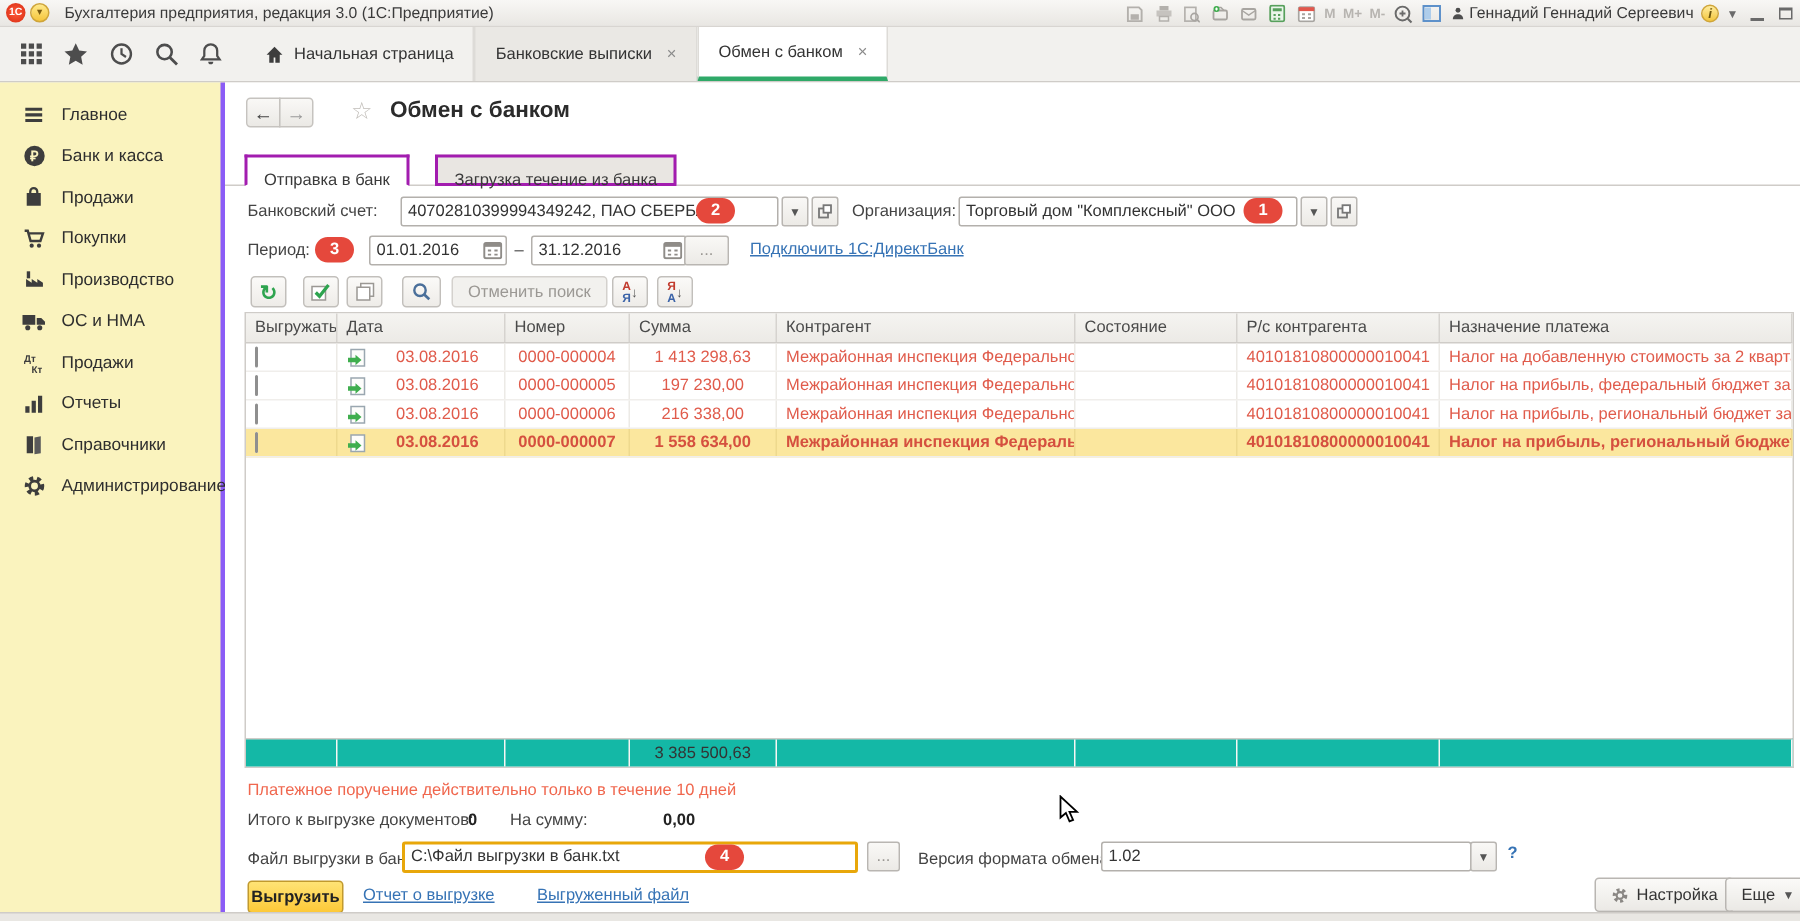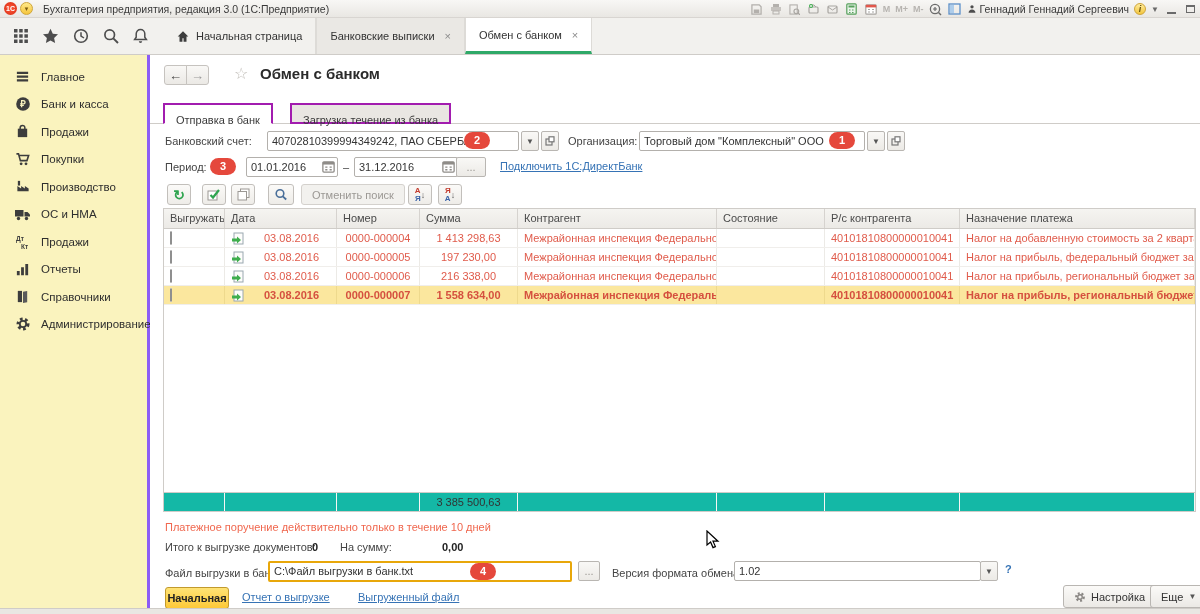--- a/index.html
+++ b/index.html
@@ -512,21 +512,21 @@
 
     <span class="flabel" style="left:15px;top:508px">Файл выгрузки в банк:</span>
     <span class="input file-input" style="left:118px;top:506px;width:304px"><span>C:\Файл выгрузки в банк.txt</span></span>
     <span class="badge" style="left:320px;top:508px">4</span>
     <span class="sqbtn" style="left:428px;top:506px;width:22px;color:#9b9894">...</span>
     <span class="flabel" style="left:462px;top:508px">Версия формата обмена:</span>
     <span class="input" style="left:584px;top:506px;width:247px"><span>1.02</span></span>
     <span class="sqbtn" style="left:830px;top:506px;width:18px;font-size:8px">▼</span>
     <span class="help-q" style="left:855px;top:508px">?</span>
 
-    <span class="btn-yellow">Начальная</span>
+    <span class="btn-yellow">Выгрузить</span>
     <a class="linkblue abs" style="left:92px;top:536px">Отчет о выгрузке</a>
     <a class="linkblue abs" style="left:208px;top:536px">Выгруженный файл</a>
     <span class="btn-grey" style="left:913px">
         <svg width="12" height="12" viewBox="0 0 16 16">
           <circle cx="8" cy="8" r="5" fill="none" stroke="#8a8784" stroke-width="3" stroke-dasharray="2.6 2.4"></circle>
           <circle cx="8" cy="8" r="3" fill="none" stroke="#8a8784" stroke-width="1.8"></circle>
         </svg>
         <span>Настройка</span>
       </span>
     <span class="btn-grey" style="left:1000px">

